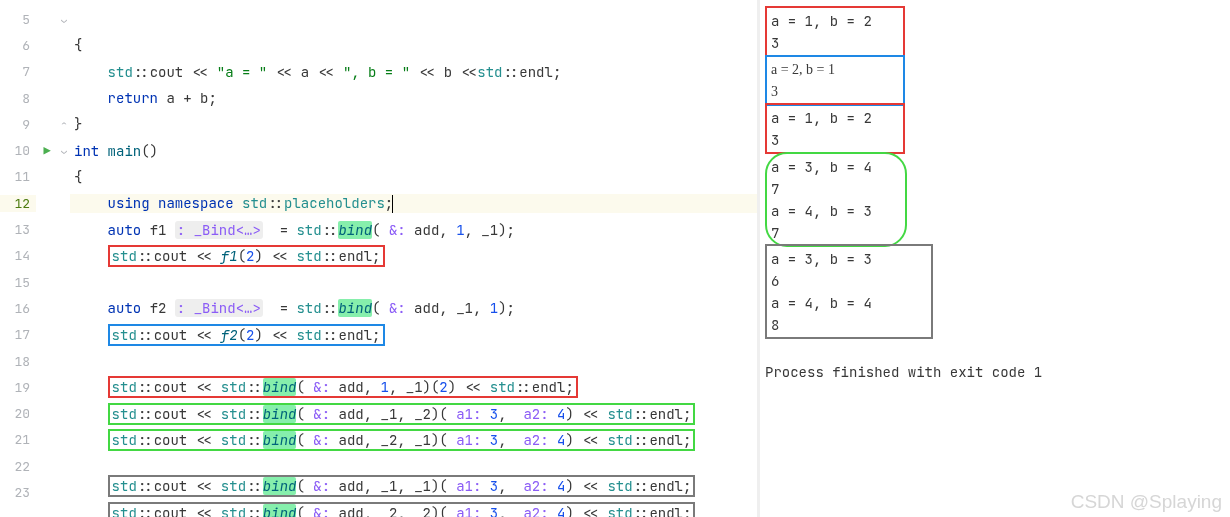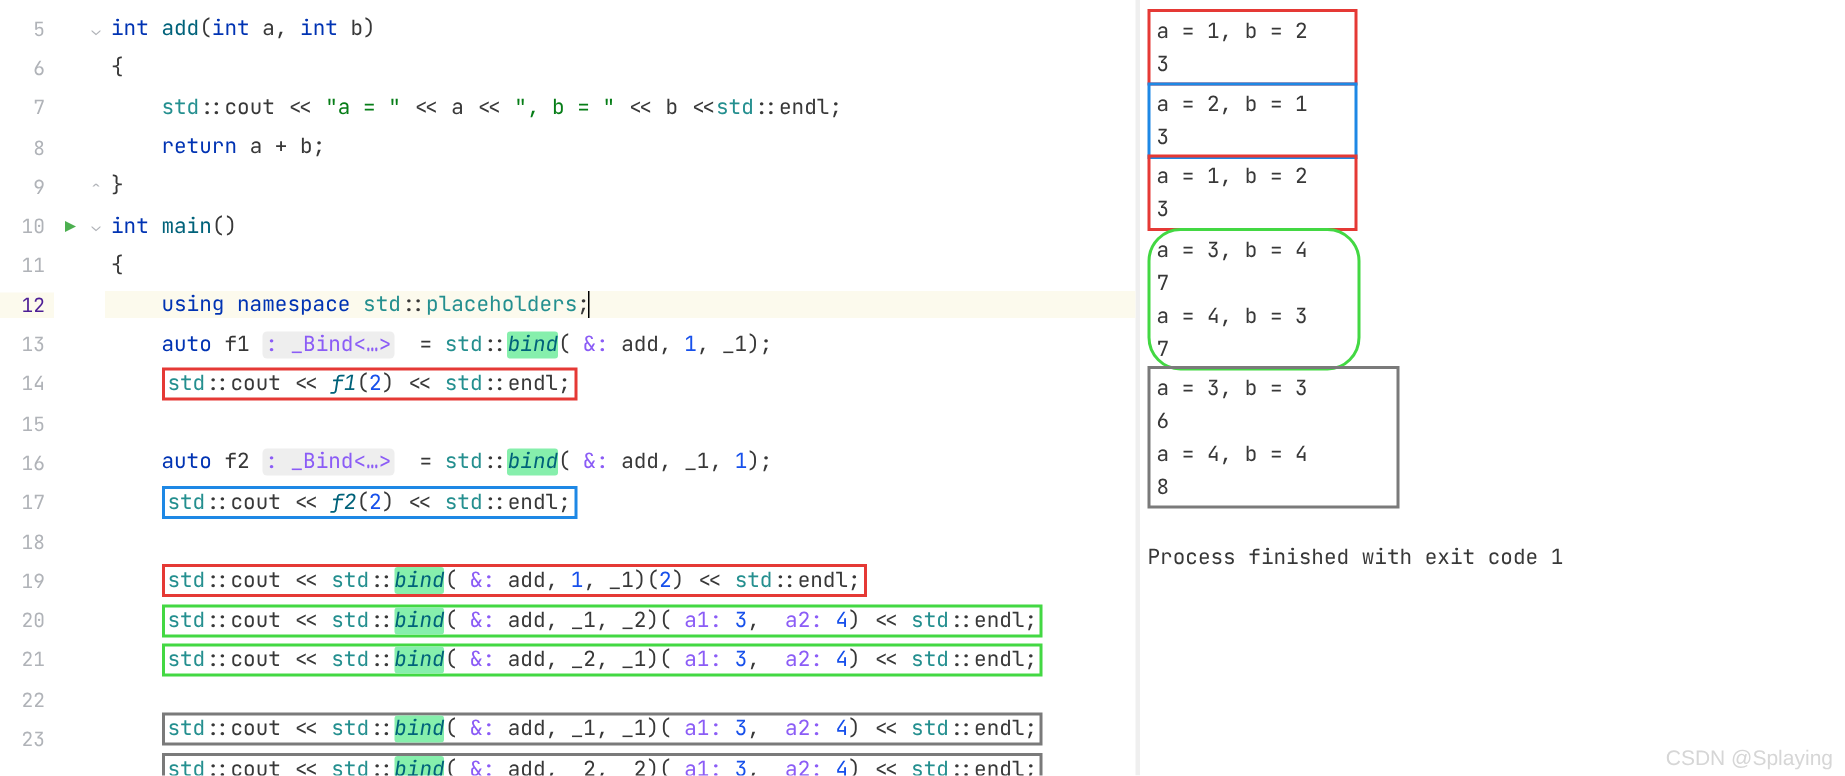--- a/index.html
+++ b/index.html
@@ -27,21 +27,21 @@
     white-space: pre;
   }
   .gutter {
     width: 36px;
     text-align: right;
     color: #b0b3b8;
     padding-right: 6px;
     font-size: 13px;
     flex-shrink: 0;
   }
-  .gutter.active { color: #4c1d95; }
+  .gutter.active { color: #4d7c0f; }
   .icons {
     width: 22px;
     display: flex;
     align-items: center;
     justify-content: center;
     flex-shrink: 0;
   }
   .fold {
     width: 12px;
     display: flex;
@@ -90,40 +90,40 @@
   }
   .obox {
     border: 2.5px solid;
     padding: 2px 4px 1px 4px;
     margin-bottom: -2.5px;
     width: 140px;
     line-height: 22px;
     white-space: pre;
   }
   .obox-red   { border-color:#e53935; }
-  .obox-blue  { border-color:#1e88e5; }
+  .obox-blue  { border-color:#1e88e5;font-family:Liberation Serif, serif; }
   .obox-green { border-color:#43d843;border-radius:22px; }
   .obox-gray  { border-color:#7a7a7a; }
   .obox-green { width: 142px; }
   .obox-gray  { width: 168px; }
   .proc { margin-top: 26px; color: #383838; }
   .watermark {
     position: absolute;
     right: 8px;
     bottom: 4px;
     color: #d6d6d6;
-    font-size: 14px;
+    font-size: 19px;
     font-family: Arial, sans-serif;
   }
 </style>
 </head>
 <body>
 
 <div class="editor" id="editor">
-    <div class="line"><div class="gutter">5</div><div class="icons"></div><div class="fold">⌄</div><div class="code"><span class="kw">int</span> <span class="fn">add</span>(<span class="kw">int</span> <span class="id">a</span>, <span class="kw">int</span> <span class="id">b</span>)</div></div>
+    <div class="line"><div class="gutter">5</div><div class="icons"></div><div class="fold">⌄</div></div>
     <div class="line"><div class="gutter">6</div><div class="icons"></div><div class="fold"></div><div class="code">{</div></div>
     <div class="line"><div class="gutter">7</div><div class="icons"></div><div class="fold"></div><div class="code">    <span class="ns">std</span>::<span class="id">cout</span> &lt;&lt; <span class="str">"a = "</span> &lt;&lt; <span class="id">a</span> &lt;&lt; <span class="str">", b = "</span> &lt;&lt; <span class="id">b</span> &lt;&lt;<span class="ns">std</span>::<span class="id">endl</span>;</div></div>
     <div class="line"><div class="gutter">8</div><div class="icons"></div><div class="fold"></div><div class="code">    <span class="kw">return</span> <span class="id">a</span> + <span class="id">b</span>;</div></div>
     <div class="line"><div class="gutter">9</div><div class="icons"></div><div class="fold">⌃</div><div class="code">}</div></div>
     <div class="line"><div class="gutter">10</div><div class="icons"><span class="run-icon">▶</span></div><div class="fold">⌄</div><div class="code"><span class="kw">int</span> <span class="fn">main</span>()</div></div>
     <div class="line"><div class="gutter">11</div><div class="icons"></div><div class="fold"></div><div class="code">{</div></div>
     <div class="line hl"><div class="gutter active">12</div><div class="icons"></div><div class="fold"></div><div class="code">    <span class="kw">using</span> <span class="kw">namespace</span> <span class="ns">std</span>::<span class="ns">placeholders</span>;<span class="cursor"></span></div></div>
     <div class="line"><div class="gutter">13</div><div class="icons"></div><div class="fold"></div><div class="code">    <span class="kw">auto</span> <span class="id">f1</span> <span class="hint hintbg">: _Bind&lt;…&gt;</span>  = <span class="ns">std</span>::<span class="bindhi"><span class="fnit">bind</span></span>( <span class="hint">&amp;:</span> <span class="id">add</span>, <span class="num">1</span>, <span class="id">_1</span>);</div></div>
     <div class="line"><div class="gutter">14</div><div class="icons"></div><div class="fold"></div><div class="code">    <span class="box box-red"><span class="ns">std</span>::<span class="id">cout</span> &lt;&lt; <span class="fnit">f1</span>(<span class="num">2</span>) &lt;&lt; <span class="ns">std</span>::<span class="id">endl</span>;</span></div></div>
     <div class="line"><div class="gutter">15</div><div class="icons"></div><div class="fold"></div><div class="code"></div></div>

